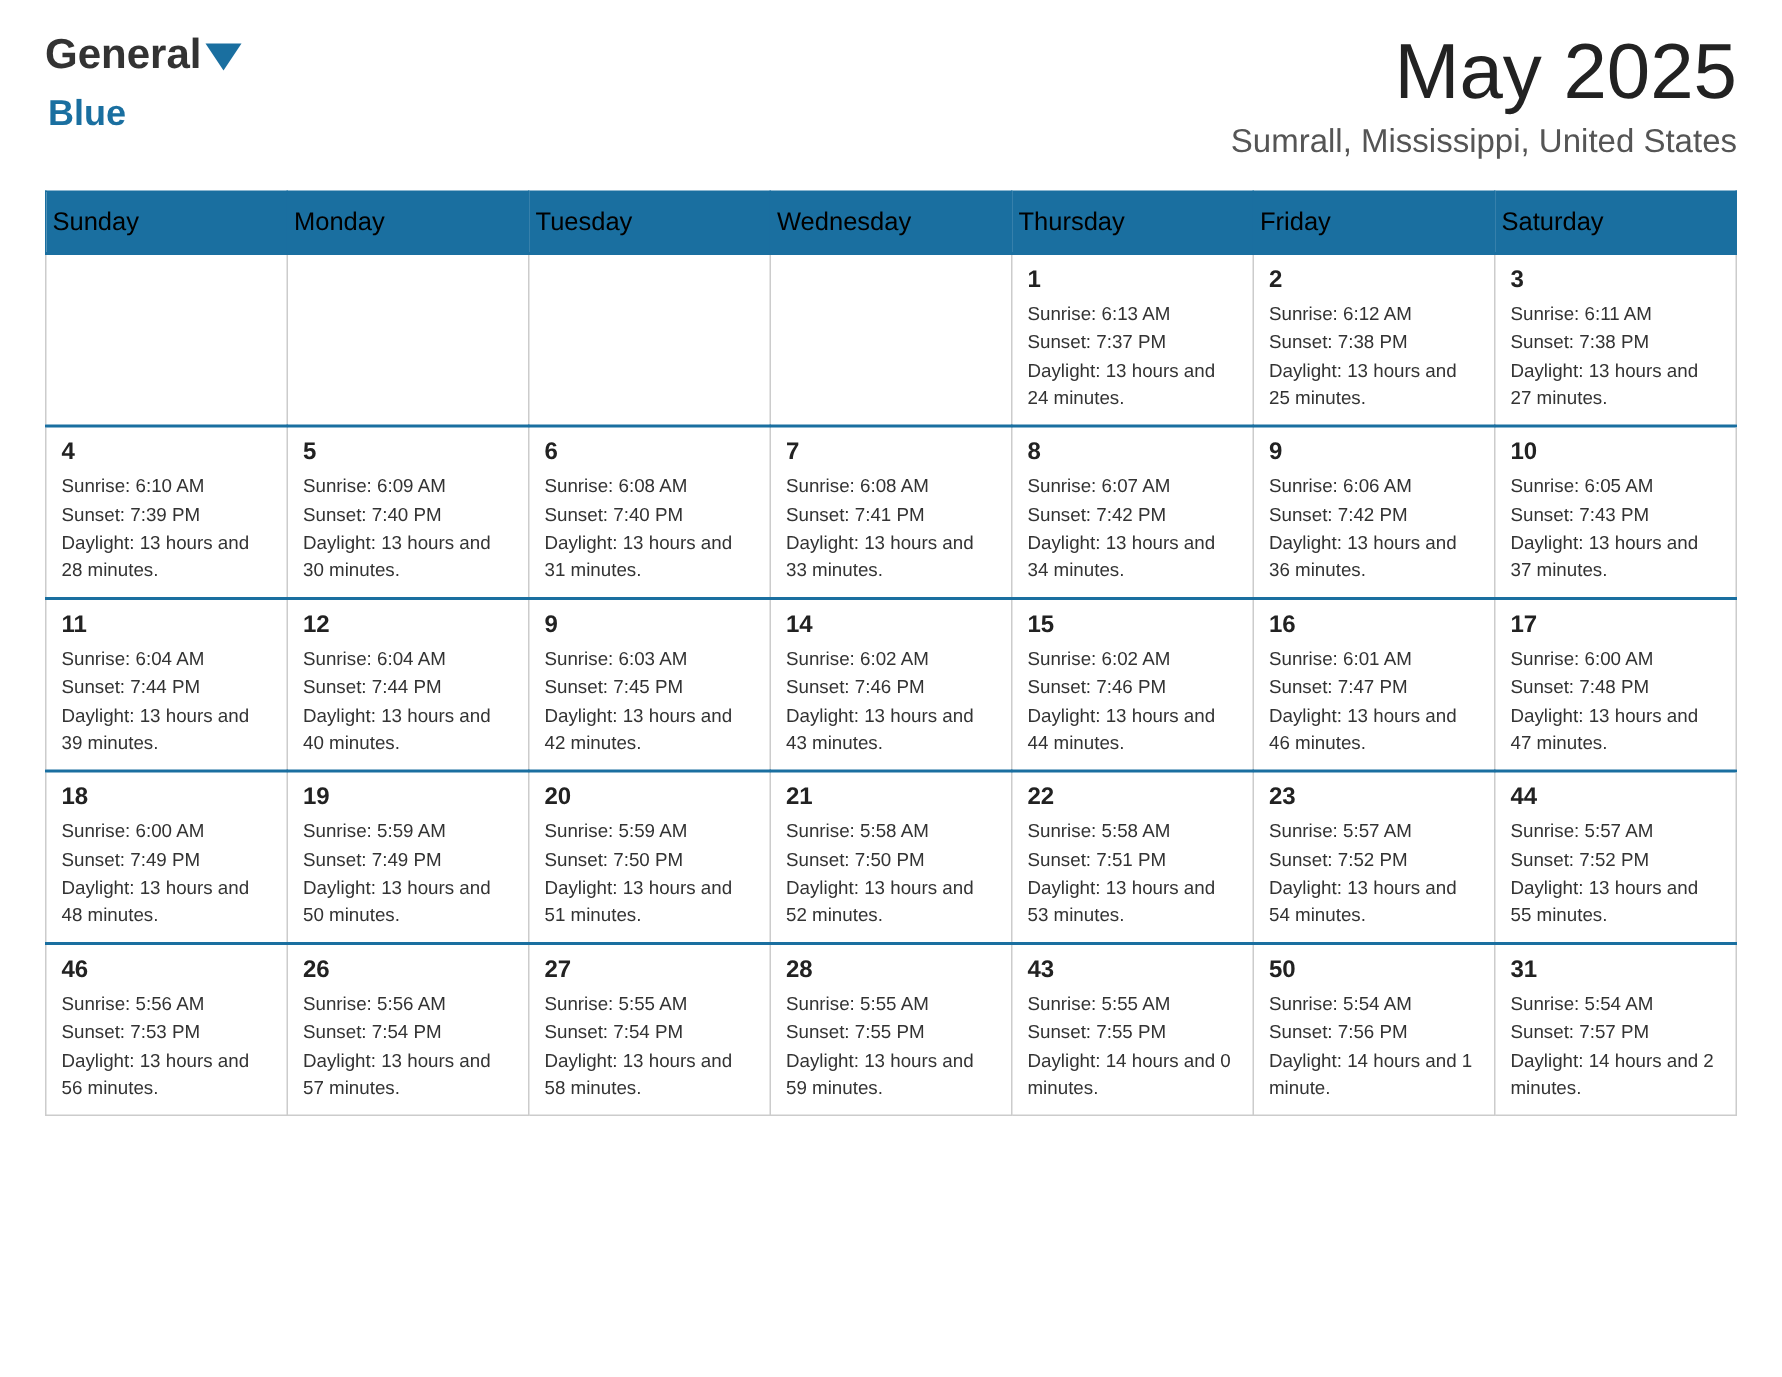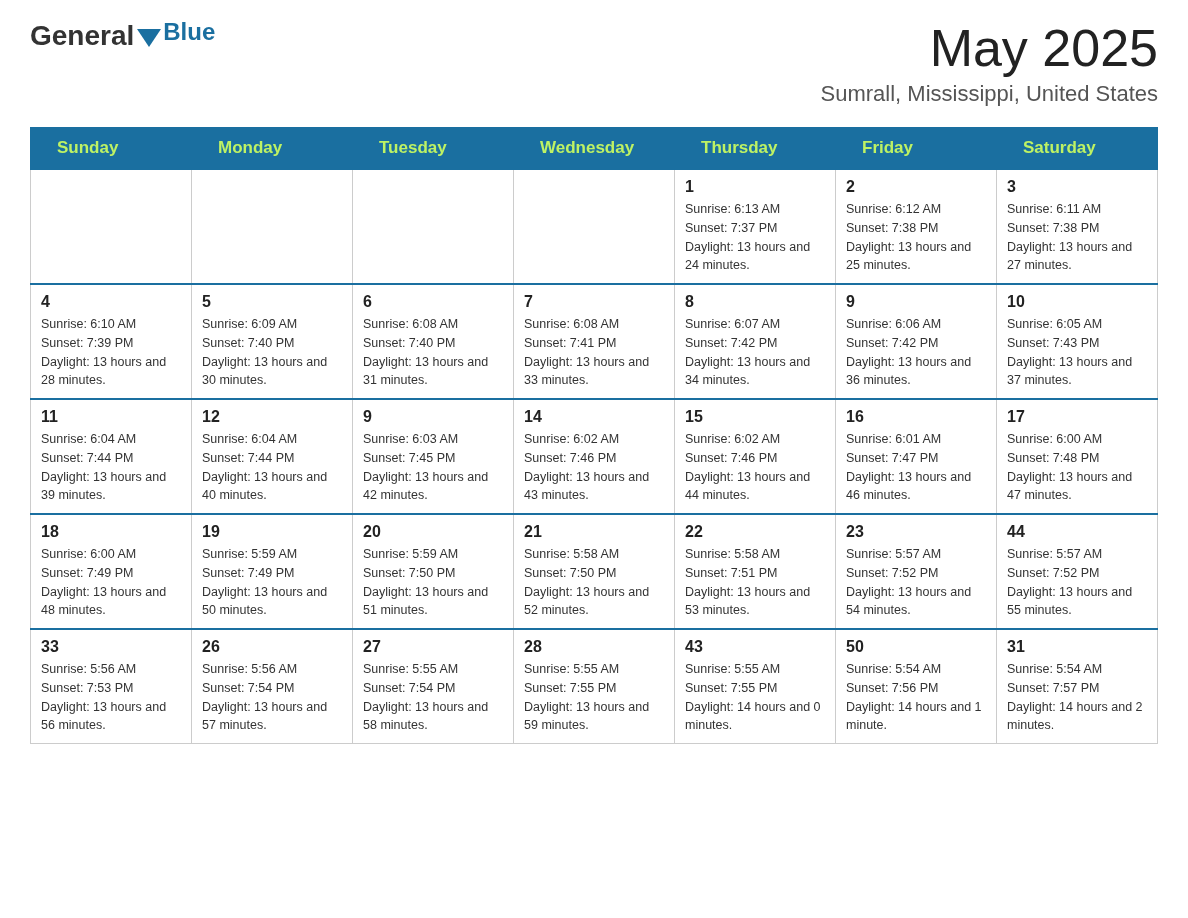--- a/index.html
+++ b/index.html
@@ -11,21 +11,23 @@
       padding: 20px 30px;
     }
     .header {
       display: flex;
       justify-content: space-between;
       align-items: flex-start;
       margin-bottom: 20px;
     }
     .logo {
       display: flex;
+      flex-direction: column;
       align-items: flex-start;
+      gap: 12px;
     }
     .logo-text {
       font-size: 28px;
       font-weight: bold;
       color: #333;
       display: flex;
       align-items: center;
     }
     .logo-general { color: #333; }
     .logo-arrow {
@@ -58,24 +60,24 @@
       font-size: 22px;
       color: #555;
       margin-top: 4px;
     }
     table {
       width: 100%;
       border-collapse: collapse;
     }
     thead th {
       background-color: #1a6fa0;
-      color: #bef264;
+      color: #000000;
       font-size: 17px;
-      font-weight: bold;
-      padding: 10px 26px;
+      font-weight: normal;
+      padding: 10px 4px;
       text-align: left;
       border: 1px solid #1a6fa0;
     }
     tbody td {
       vertical-align: top;
       padding: 8px 10px;
       border: 1px solid #ccc;
       font-size: 13px;
       color: #333;
       width: 14.28%;
@@ -236,21 +238,21 @@
           <span class="day-number">23</span>
           <div class="day-info">Sunrise: 5:57 AM<br>Sunset: 7:52 PM<br>Daylight: 13 hours and 54 minutes.</div>
         </td>
         <td>
           <span class="day-number">44</span>
           <div class="day-info">Sunrise: 5:57 AM<br>Sunset: 7:52 PM<br>Daylight: 13 hours and 55 minutes.</div>
         </td>
       </tr>
       <tr>
         <td>
-          <span class="day-number">33</span>
+          <span class="day-number">46</span>
           <div class="day-info">Sunrise: 5:56 AM<br>Sunset: 7:53 PM<br>Daylight: 13 hours and 56 minutes.</div>
         </td>
         <td>
           <span class="day-number">26</span>
           <div class="day-info">Sunrise: 5:56 AM<br>Sunset: 7:54 PM<br>Daylight: 13 hours and 57 minutes.</div>
         </td>
         <td>
           <span class="day-number">27</span>
           <div class="day-info">Sunrise: 5:55 AM<br>Sunset: 7:54 PM<br>Daylight: 13 hours and 58 minutes.</div>
         </td>

